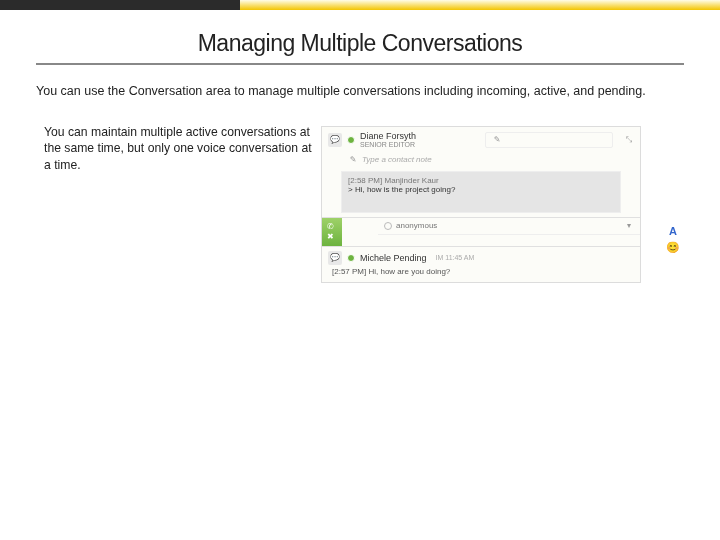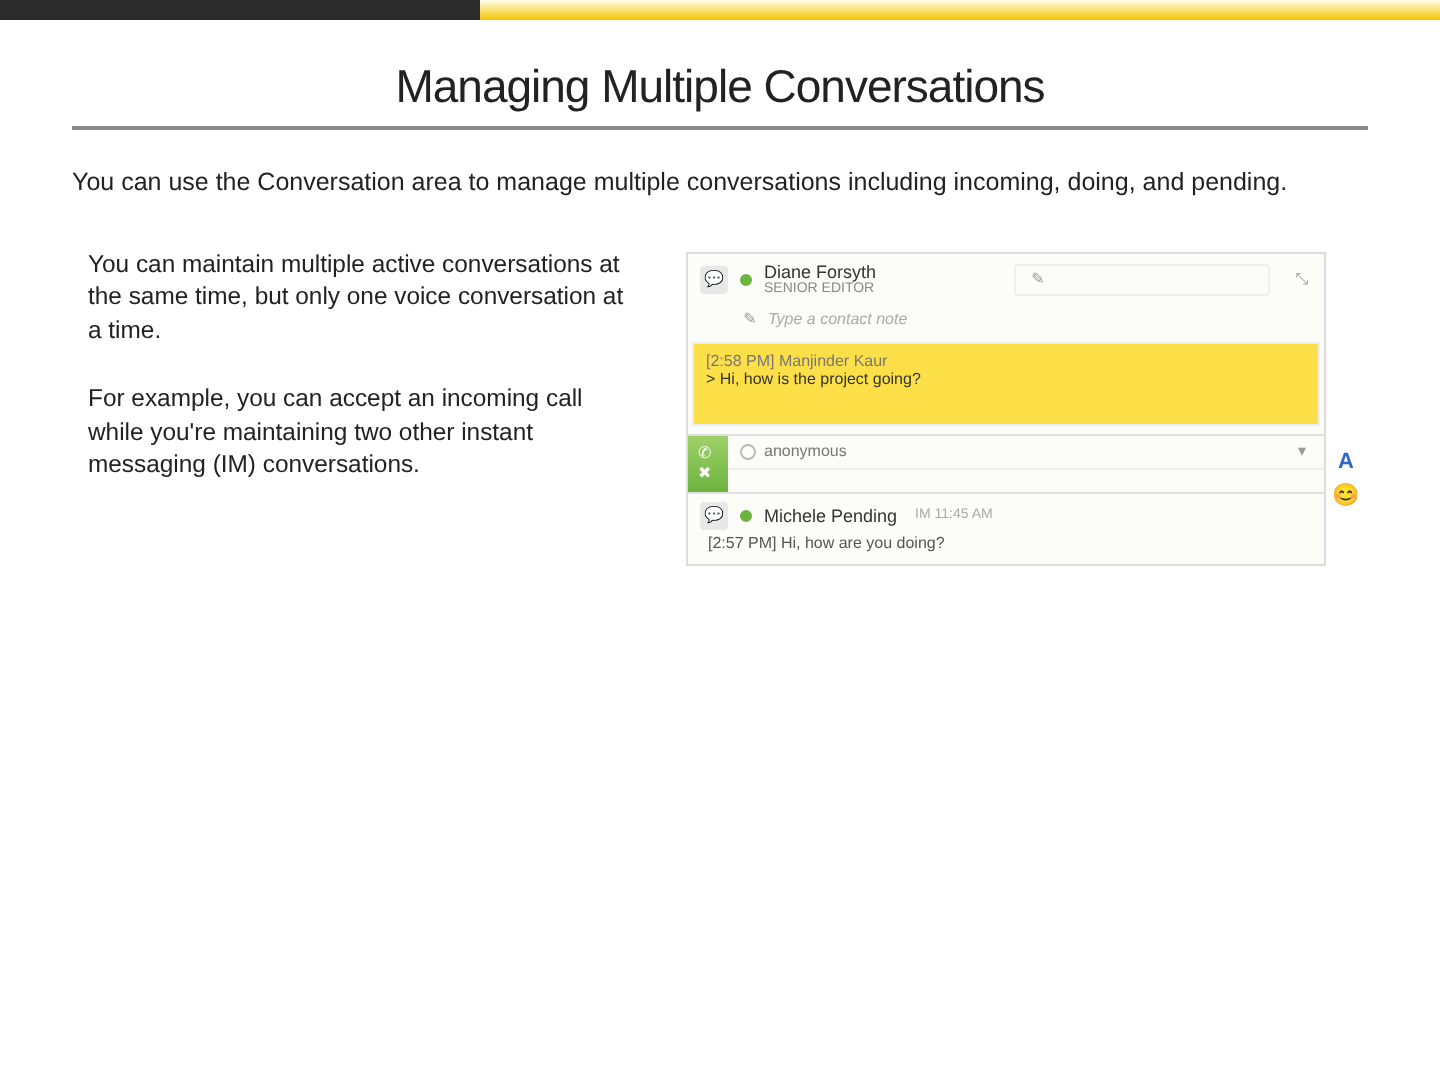--- a/index.html
+++ b/index.html
@@ -42,21 +42,20 @@
       width: 100%;
     }
     .intro {
       font-size: 12.5px;
       color: #222;
       line-height: 1.35;
       margin-bottom: 24px;
     }
     .columns {
       display: flex;
-      gap: 22px;
     }
     .left-col {
       width: 285px;
       padding-left: 8px;
     }
     .para {
       font-size: 12.2px;
       color: #222;
       line-height: 1.35;
       margin-bottom: 18px;
@@ -127,22 +126,22 @@
       justify-content: center;
       color: #999;
       font-size: 8px;
     }
     .placeholder-text {
       font-size: 8px;
       color: #aaa;
       font-style: italic;
     }
     .msg-area {
-      background: #fde047;
-      margin: 4px 2px;
+      background: #e5e5e5;
+      margin: 4px 19px;
       padding: 4px 6px;
       min-height: 42px;
       border: 1px solid #eee;
     }
     .msg-line {
       font-size: 8px;
       color: #333;
     }
     .msg-meta {
       color: #777;
@@ -176,21 +175,21 @@
       align-items: center;
       justify-content: space-around;
       padding: 4px 0;
     }
     .green-tab .g-ico {
       width: 10px;
       height: 10px;
       color: #fff;
       font-size: 8px;
     }
-    .conv2-body { flex: 1; }
+    .conv2-body { flex: 1; padding-left: 36px; }
     .anon-bar {
       padding: 3px 6px;
       font-size: 8px;
       color: #777;
       border-bottom: 1px solid #eee;
       display: flex;
       align-items: center;
       gap: 4px;
     }
     .conv3 {
@@ -213,26 +212,25 @@
 <body>
 
 <div class="top-bar">
   <div class="top-bar-dark"></div>
   <div class="top-bar-yellow"></div>
 </div>
 
 <div class="content">
   <h1 class="title">Managing Multiple Conversations</h1>
   <div class="underline"></div>
-  <p class="intro">You can use the Conversation area to manage multiple conversations including incoming, doing, and pending.</p>
+  <p class="intro">You can use the Conversation area to manage multiple conversations including incoming, active, and pending.</p>
 
   <div class="columns">
     <div class="left-col">
       <p class="para">You can maintain multiple active conversations at the same time, but only one voice conversation at a time.</p>
-      <p class="para">For example, you can accept an incoming call while you're maintaining two other instant messaging (IM) conversations.</p>
     </div>
 
     <div class="right-col">
       <div class="mock-wrap">
         <div class="mock-app">
 
           <div class="conv-panel">
             <div class="conv-header">
               <span class="conv-icon">💬</span>
               <span class="status-dot"></span>

